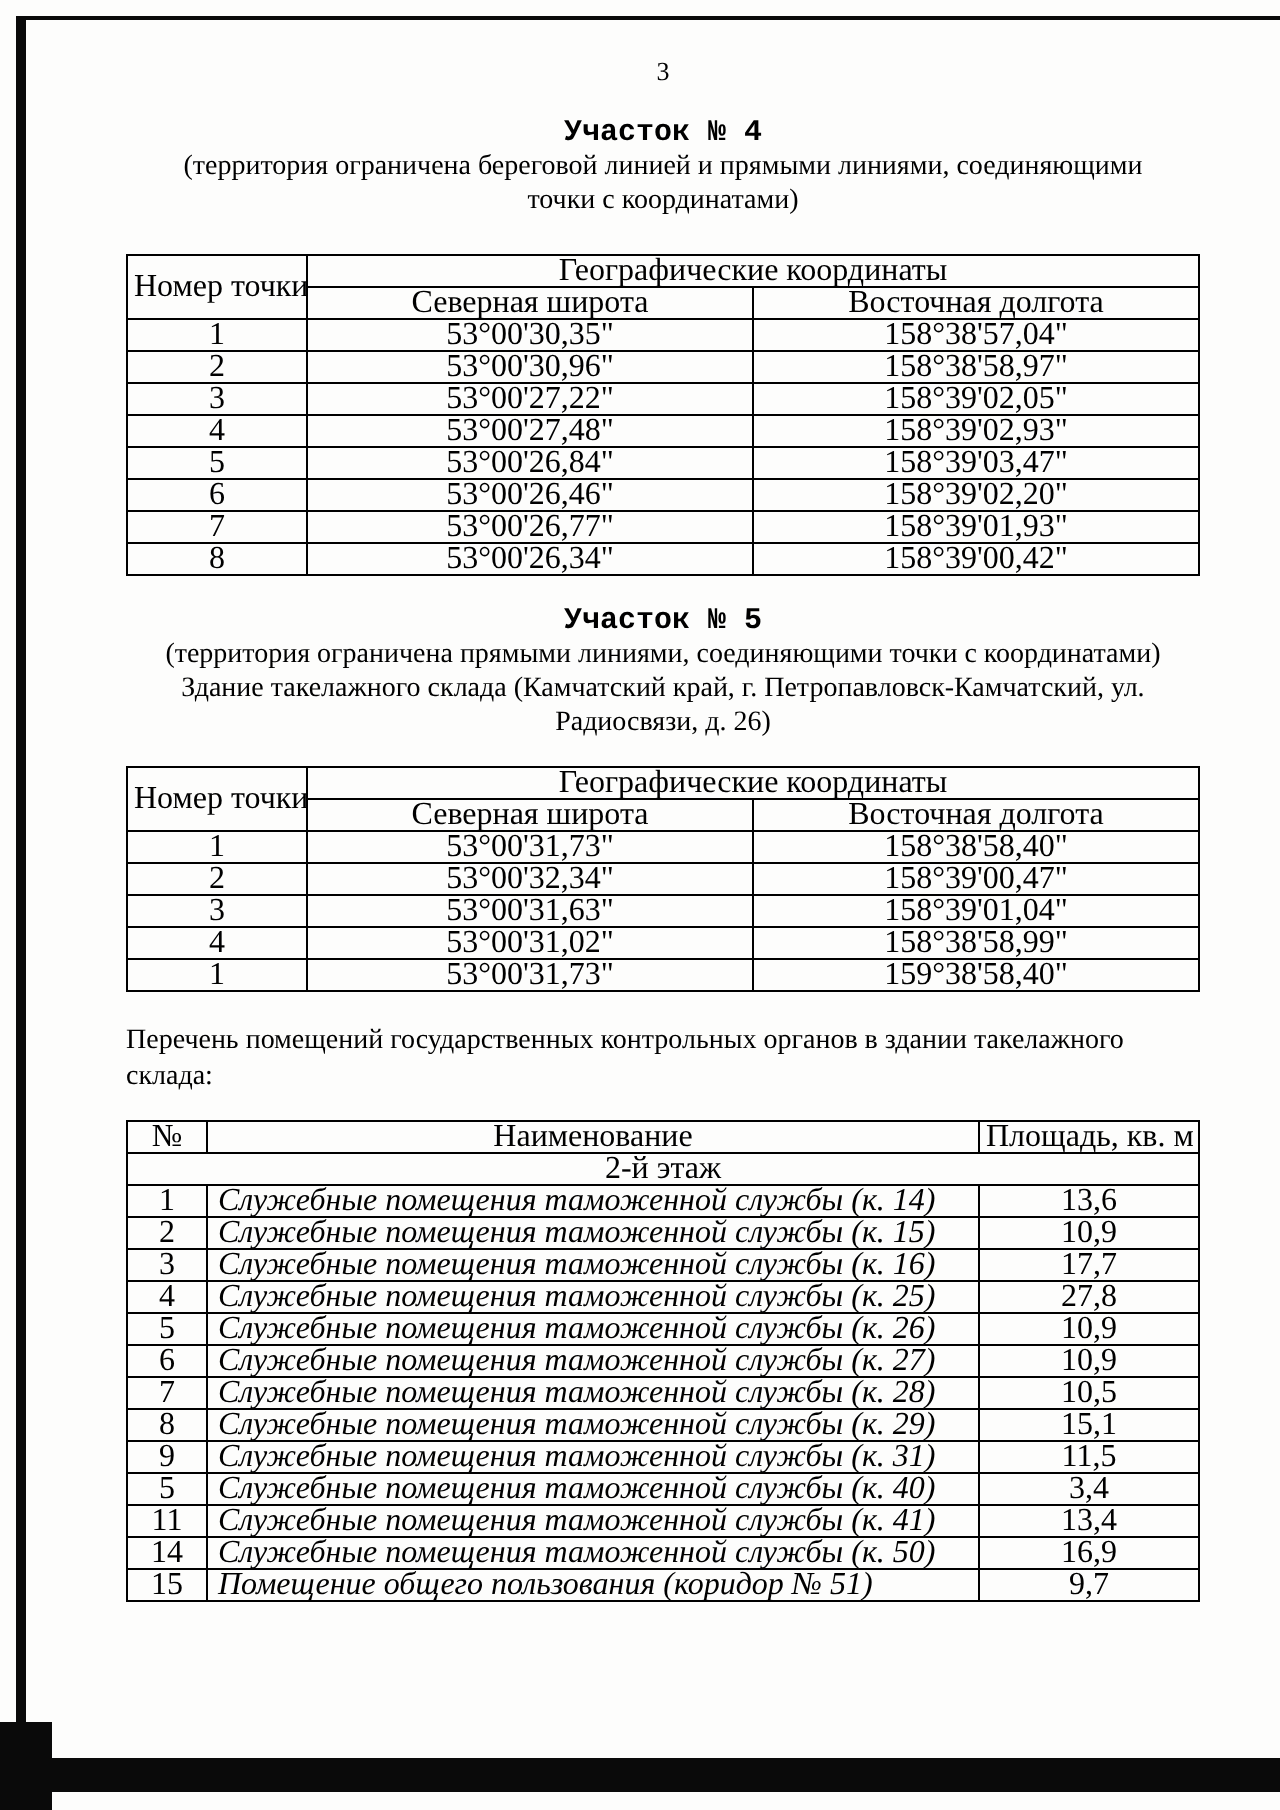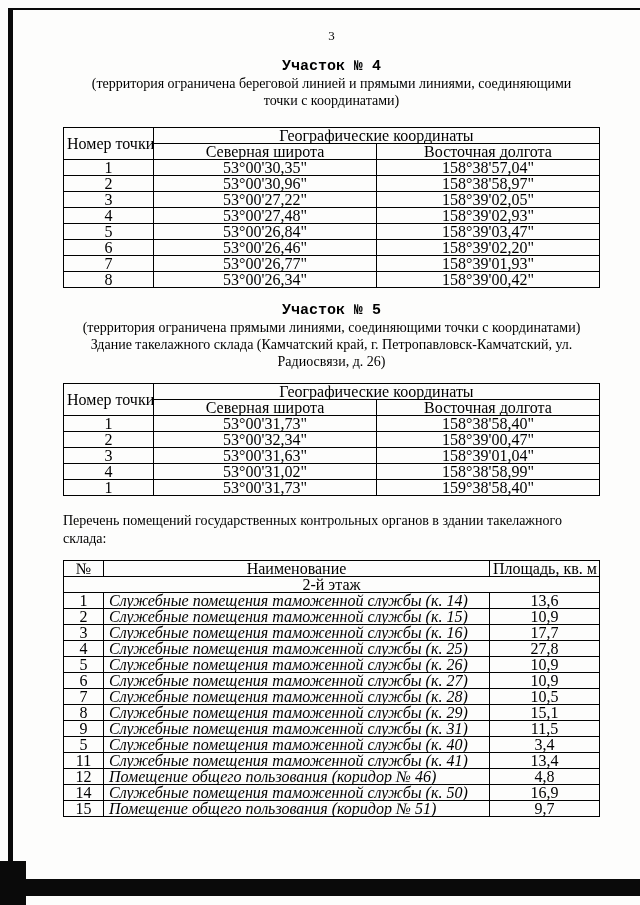--- a/index.html
+++ b/index.html
@@ -273,25 +273,20 @@
             <td>5</td>
             <td>Служебные помещения таможенной службы (к. 40)</td>
             <td>3,4</td>
           </tr>
           <tr>
             <td>11</td>
             <td>Служебные помещения таможенной службы (к. 41)</td>
             <td>13,4</td>
           </tr>
           <tr>
-            <td>12</td>
-            <td>Помещение общего пользования (коридор № 46)</td>
-            <td>4,8</td>
-          </tr>
-          <tr>
             <td>14</td>
             <td>Служебные помещения таможенной службы (к. 50)</td>
             <td>16,9</td>
           </tr>
           <tr>
             <td>15</td>
             <td>Помещение общего пользования (коридор № 51)</td>
             <td>9,7</td>
           </tr>
         </tbody>

